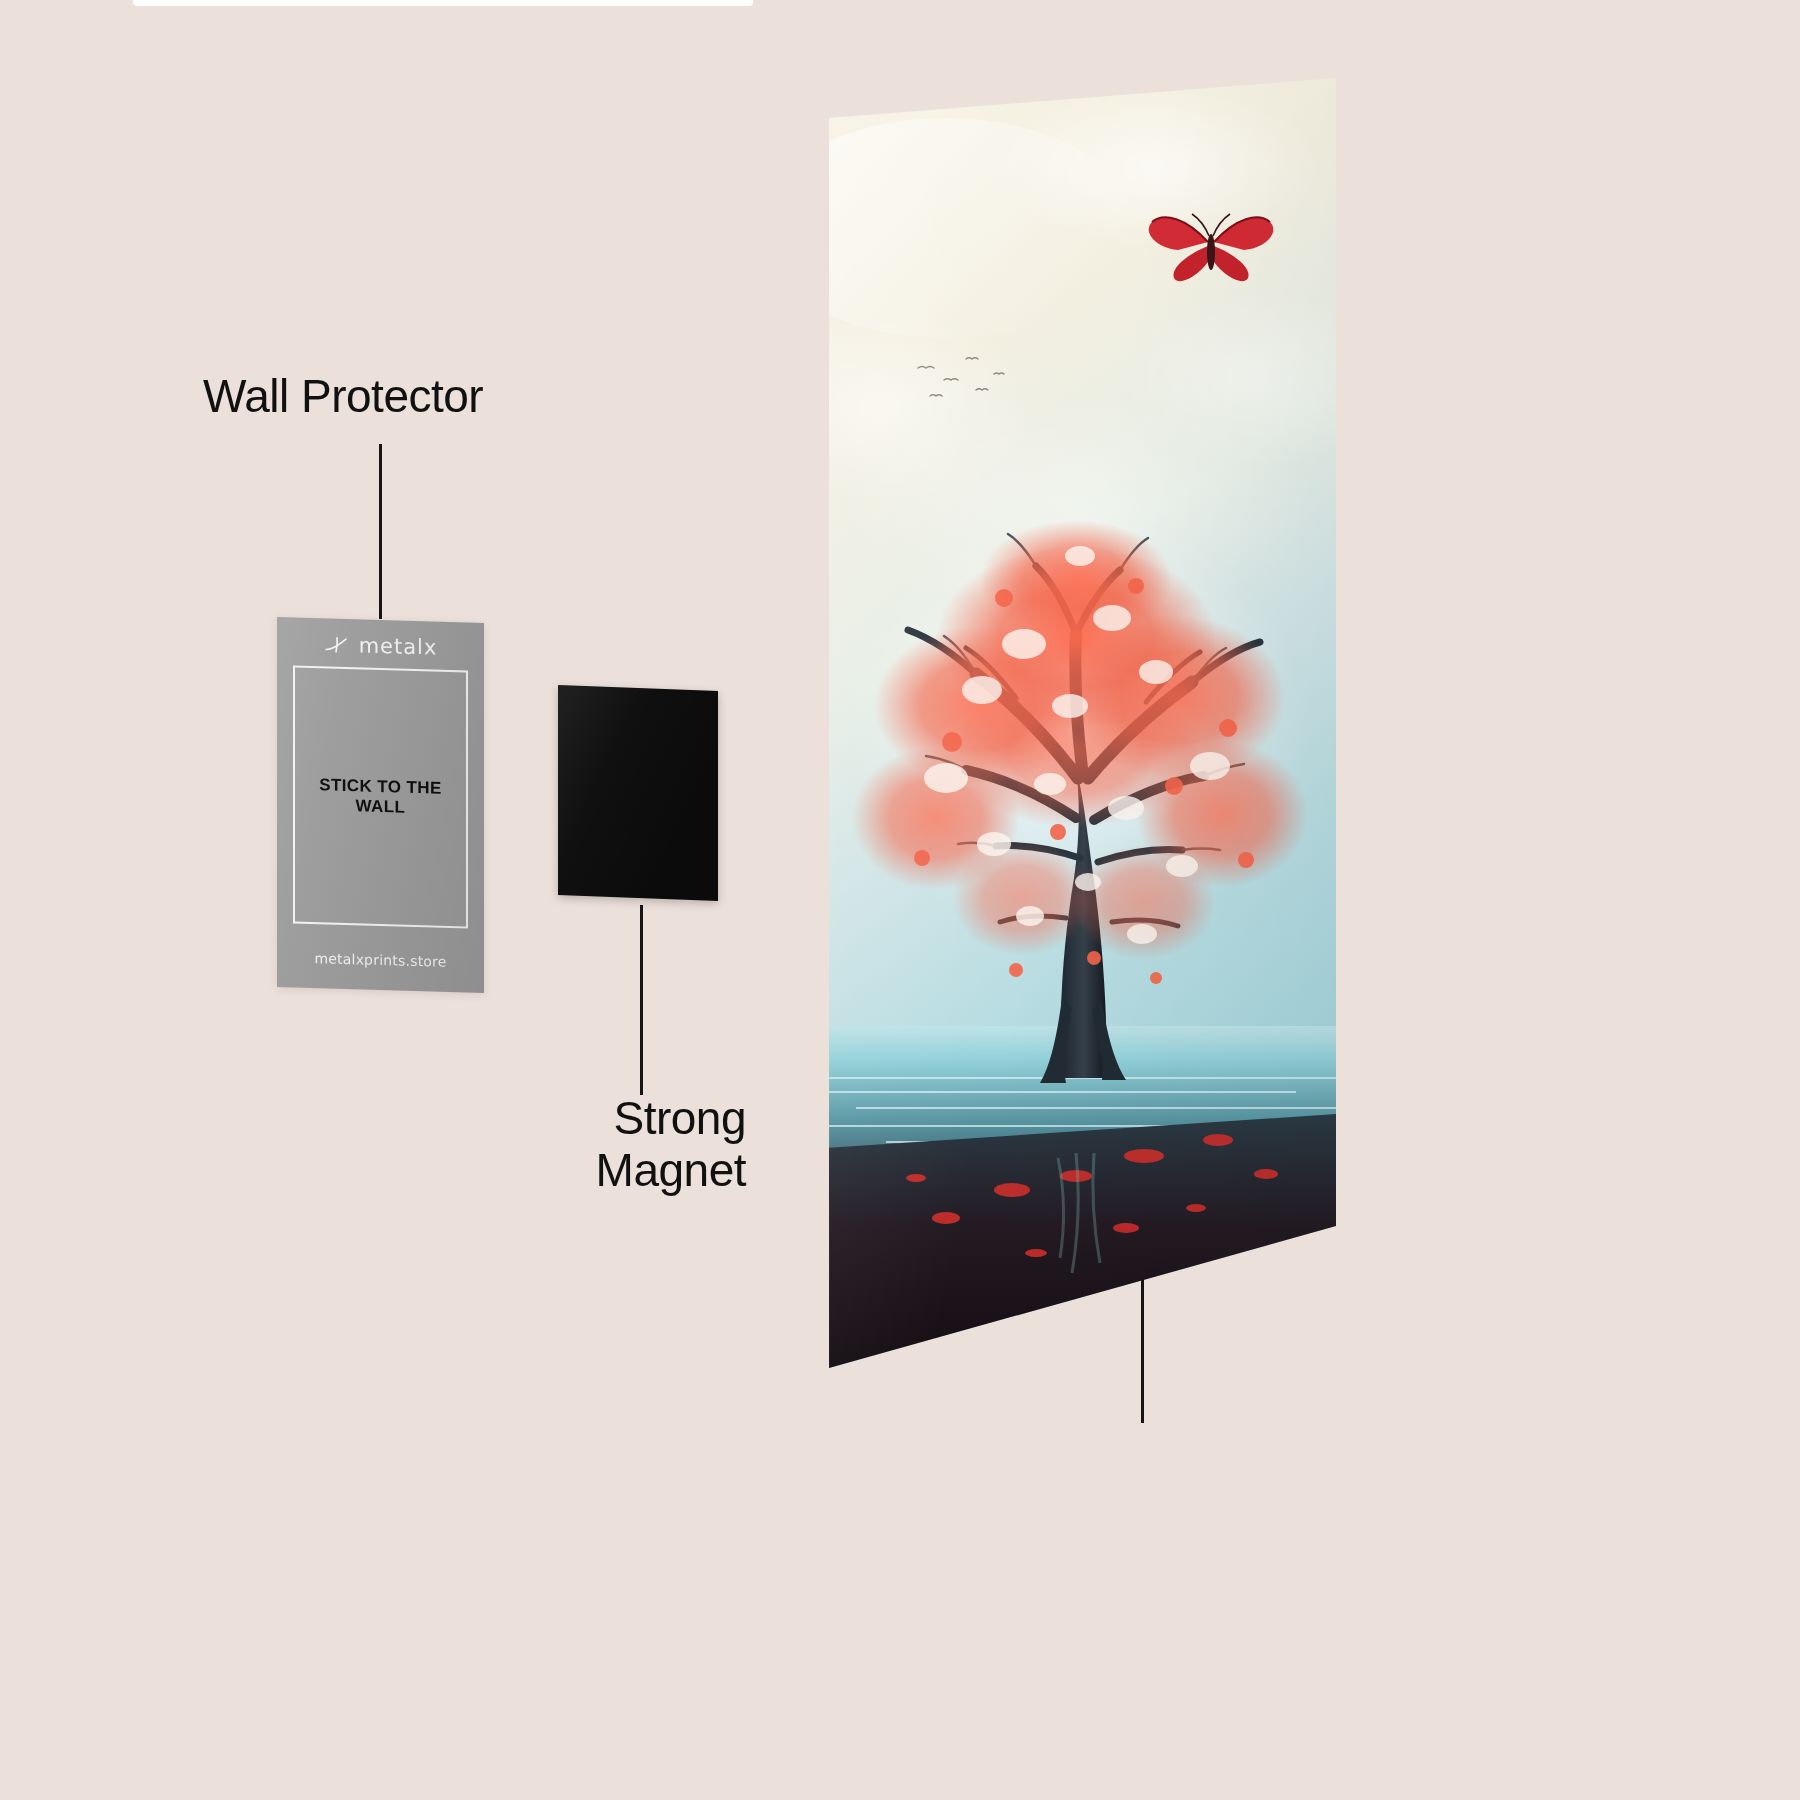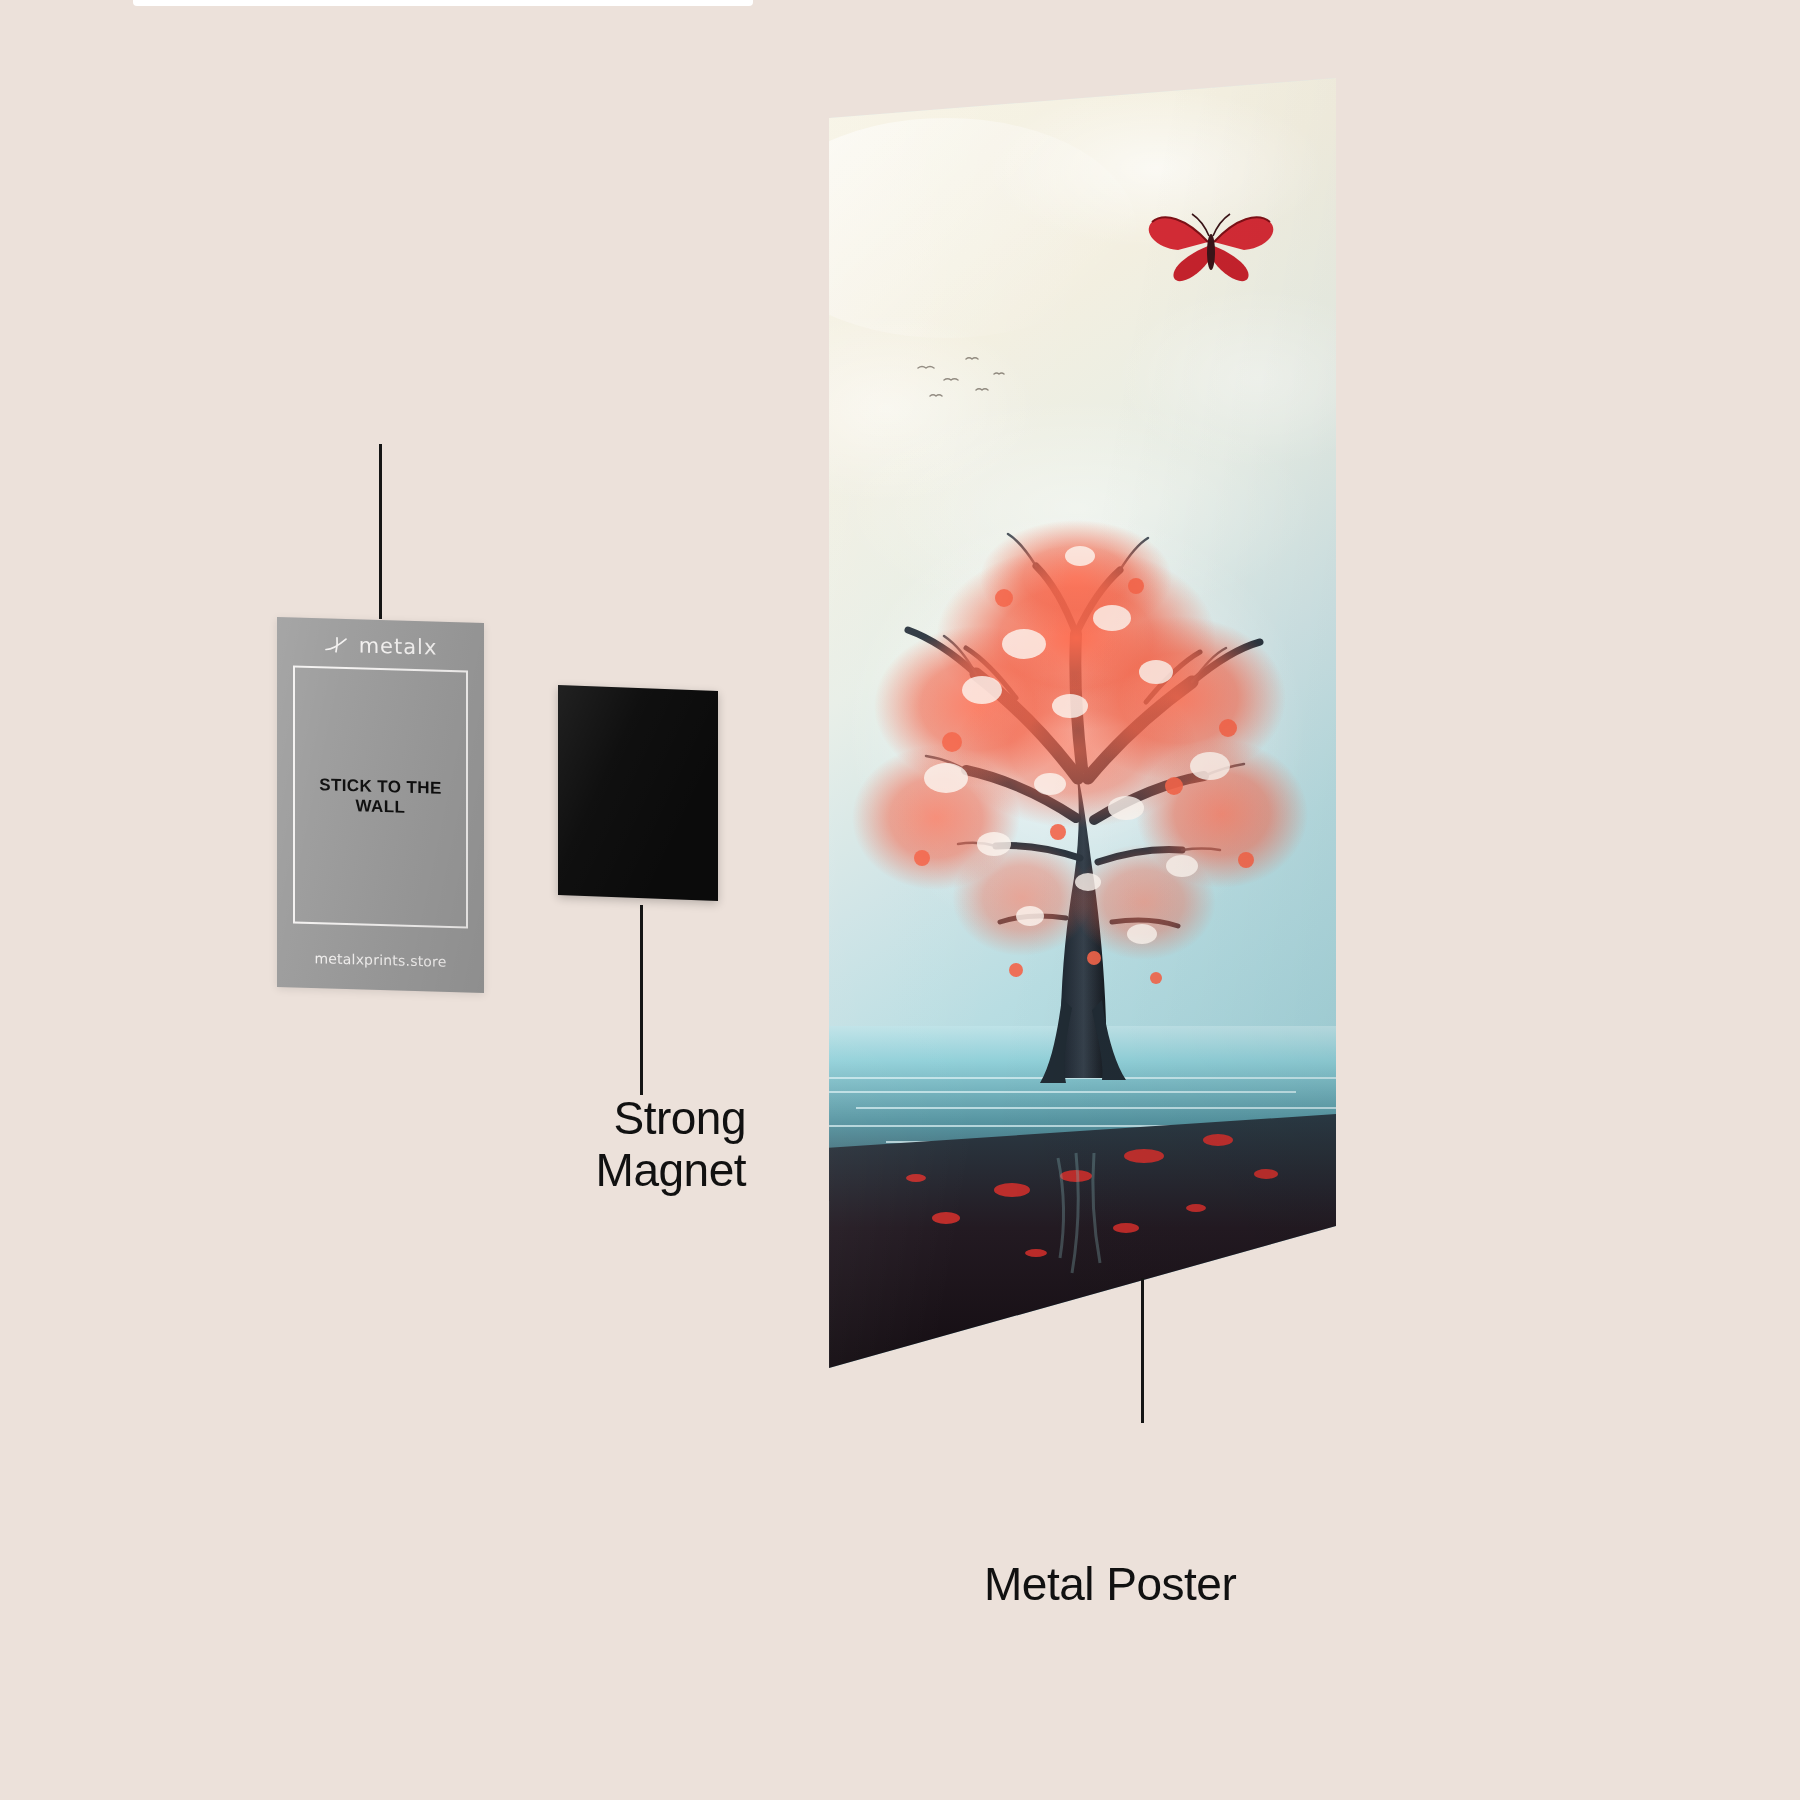--- a/index.html
+++ b/index.html
@@ -170,20 +170,21 @@
     pointer-events: none;
   }
 </style>
 </head>
 <body>
 
 <div id="scene">
 
   <div class="top-notch"></div>
 
+  <div class="callout-label" style="left:203px; top:370px; font-size:46px;">Wall Protector</div>
   <div class="leader" style="left:379px; top:444px; height:175px;"></div>
 
   <div id="wall-protector">
     <div id="wp-logo">
       <span class="mark">
         <svg viewBox="0 0 26 18" width="26" height="18" aria-hidden="true">
           <path d="M2 14 C8 14 14 10 22 3" stroke="#f3f1f0" stroke-width="1.7" fill="none" stroke-linecap="round"></path>
           <path d="M13 2 C13.5 7 13.2 11 12 16" stroke="#f3f1f0" stroke-width="1.7" fill="none" stroke-linecap="round"></path>
         </svg>
       </span>
@@ -398,15 +399,14 @@
 
           <path d="M1 8 C-4 -4 -10 -10 -16 -14" stroke="#3a1418" stroke-width="1.6" fill="none"></path>
           <path d="M5 8 C10 -4 16 -10 22 -14" stroke="#3a1418" stroke-width="1.6" fill="none"></path>
         </g>
       </svg>
     </div>
     <div class="poster-gloss"></div>
   </div>
 
   <div class="leader" style="left:1141px; top:1278px; height:145px;"></div>
-  <div class="callout-label" style="left:984px; top:1558px; font-size:46px;">Metal Poster</div>
 
 </div>
 
 </body></html>

